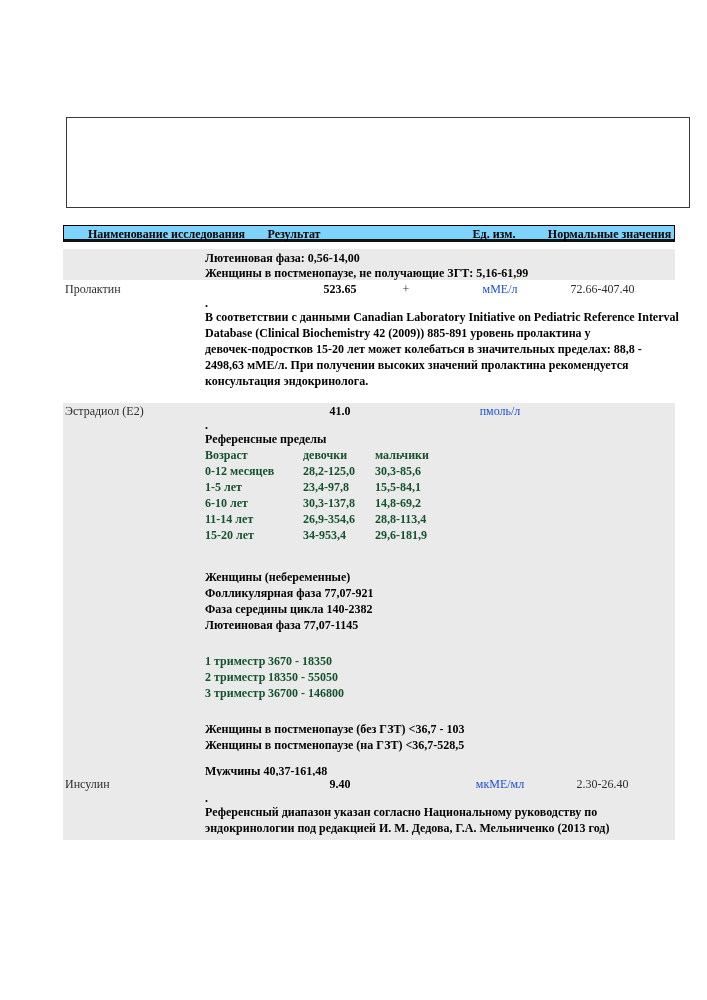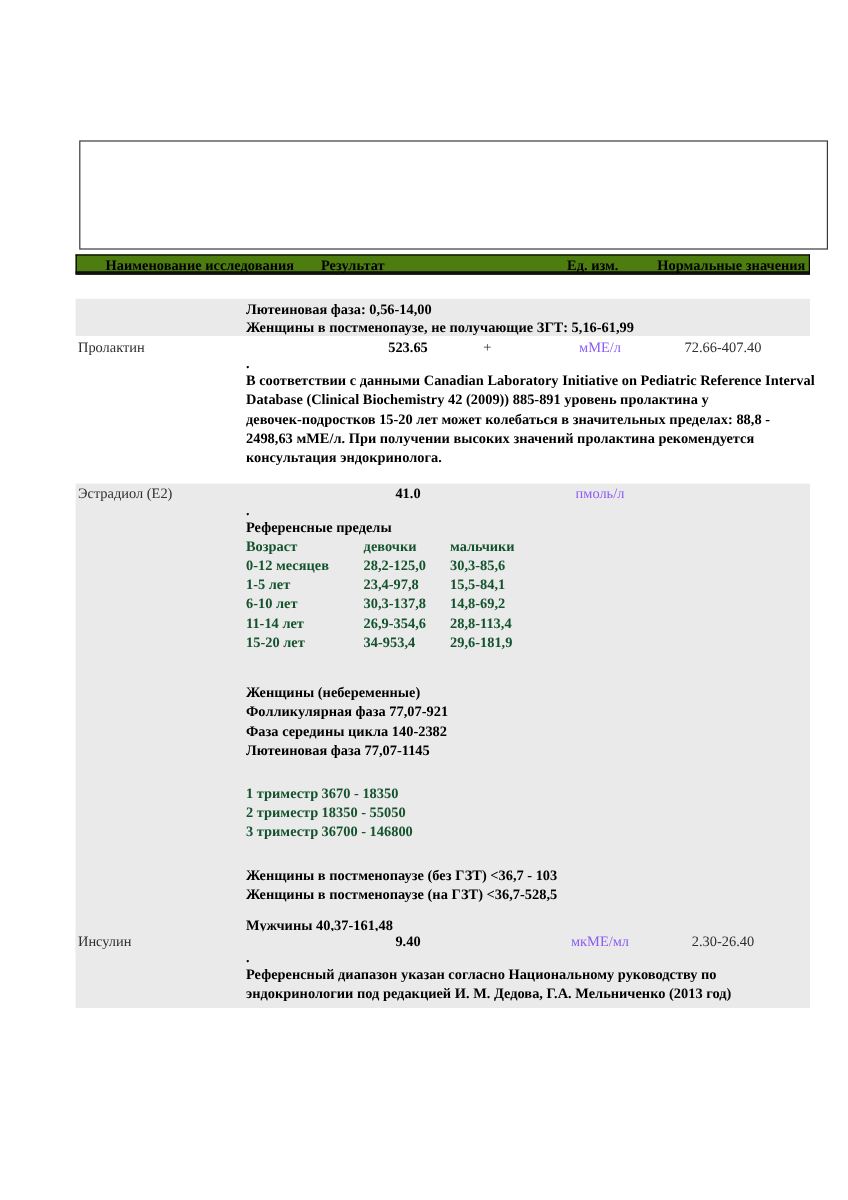--- a/index.html
+++ b/index.html
@@ -6,38 +6,38 @@
   html,body { width:707px; height:1000px; }
   body {
     position:relative; background:#ffffff; color:#1a1a1a;
     font-family:"Liberation Serif", serif; font-size:12px;
   }
   .top-box {
     position:absolute; left:66px; top:117px; width:624px; height:91px;
     border:1px solid #3a3a3a; background:#ffffff;
   }
   .thead {
-    position:absolute; left:63px; top:212px; width:612px; height:17px;
-    background:#4d7c0f; border:1px solid #000; border-bottom:3px solid #111;
+    position:absolute; left:63px; top:225px; width:612px; height:17px;
+    background:#7dd3fc; border:1px solid #000; border-bottom:3px solid #111;
   }
   .thead span { position:absolute; top:1px; font-weight:bold; color:#000; white-space:nowrap; }
   .th-name  { left:24px; }
   .th-result{ left:170px; width:120px; text-align:center; }
   .th-unit  { left:370px; width:120px; text-align:center; }
   .th-norm  { left:483px; width:125px; text-align:center; }
 
   .group { position:absolute; left:63px; width:612px; }
   .gray  { background:#eaeaea; }
 
   .arow { position:relative; height:16px; }
   .arow span { position:absolute; top:1px; white-space:nowrap; }
   .c-name   { left:2px;   color:#2e2e2e; }
   .c-result { left:212px; width:130px; text-align:center; font-weight:bold; color:#000; }
   .c-flag   { left:337px; width:12px;  text-align:center; color:#2e2e2e; }
-  .c-unit   { left:377px; width:120px; text-align:center; color:#8b5cf6; }
+  .c-unit   { left:377px; width:120px; text-align:center; color:#1d4ed8; }
   .c-norm   { left:477px; width:125px; text-align:center; color:#2e2e2e; }
 
   .note { padding-left:142px; line-height:16px; font-weight:bold; color:#000; white-space:pre; }
   .note15 { line-height:15px; }
   .dotline { line-height:12px; }
 
   .rtab { display:flex; padding-left:142px; line-height:16px; font-weight:bold; color:#14532d; }
   .rt-c1 { width:98px; } .rt-c2 { width:72px; }
   .pg-c1 { width:63px; }
 

